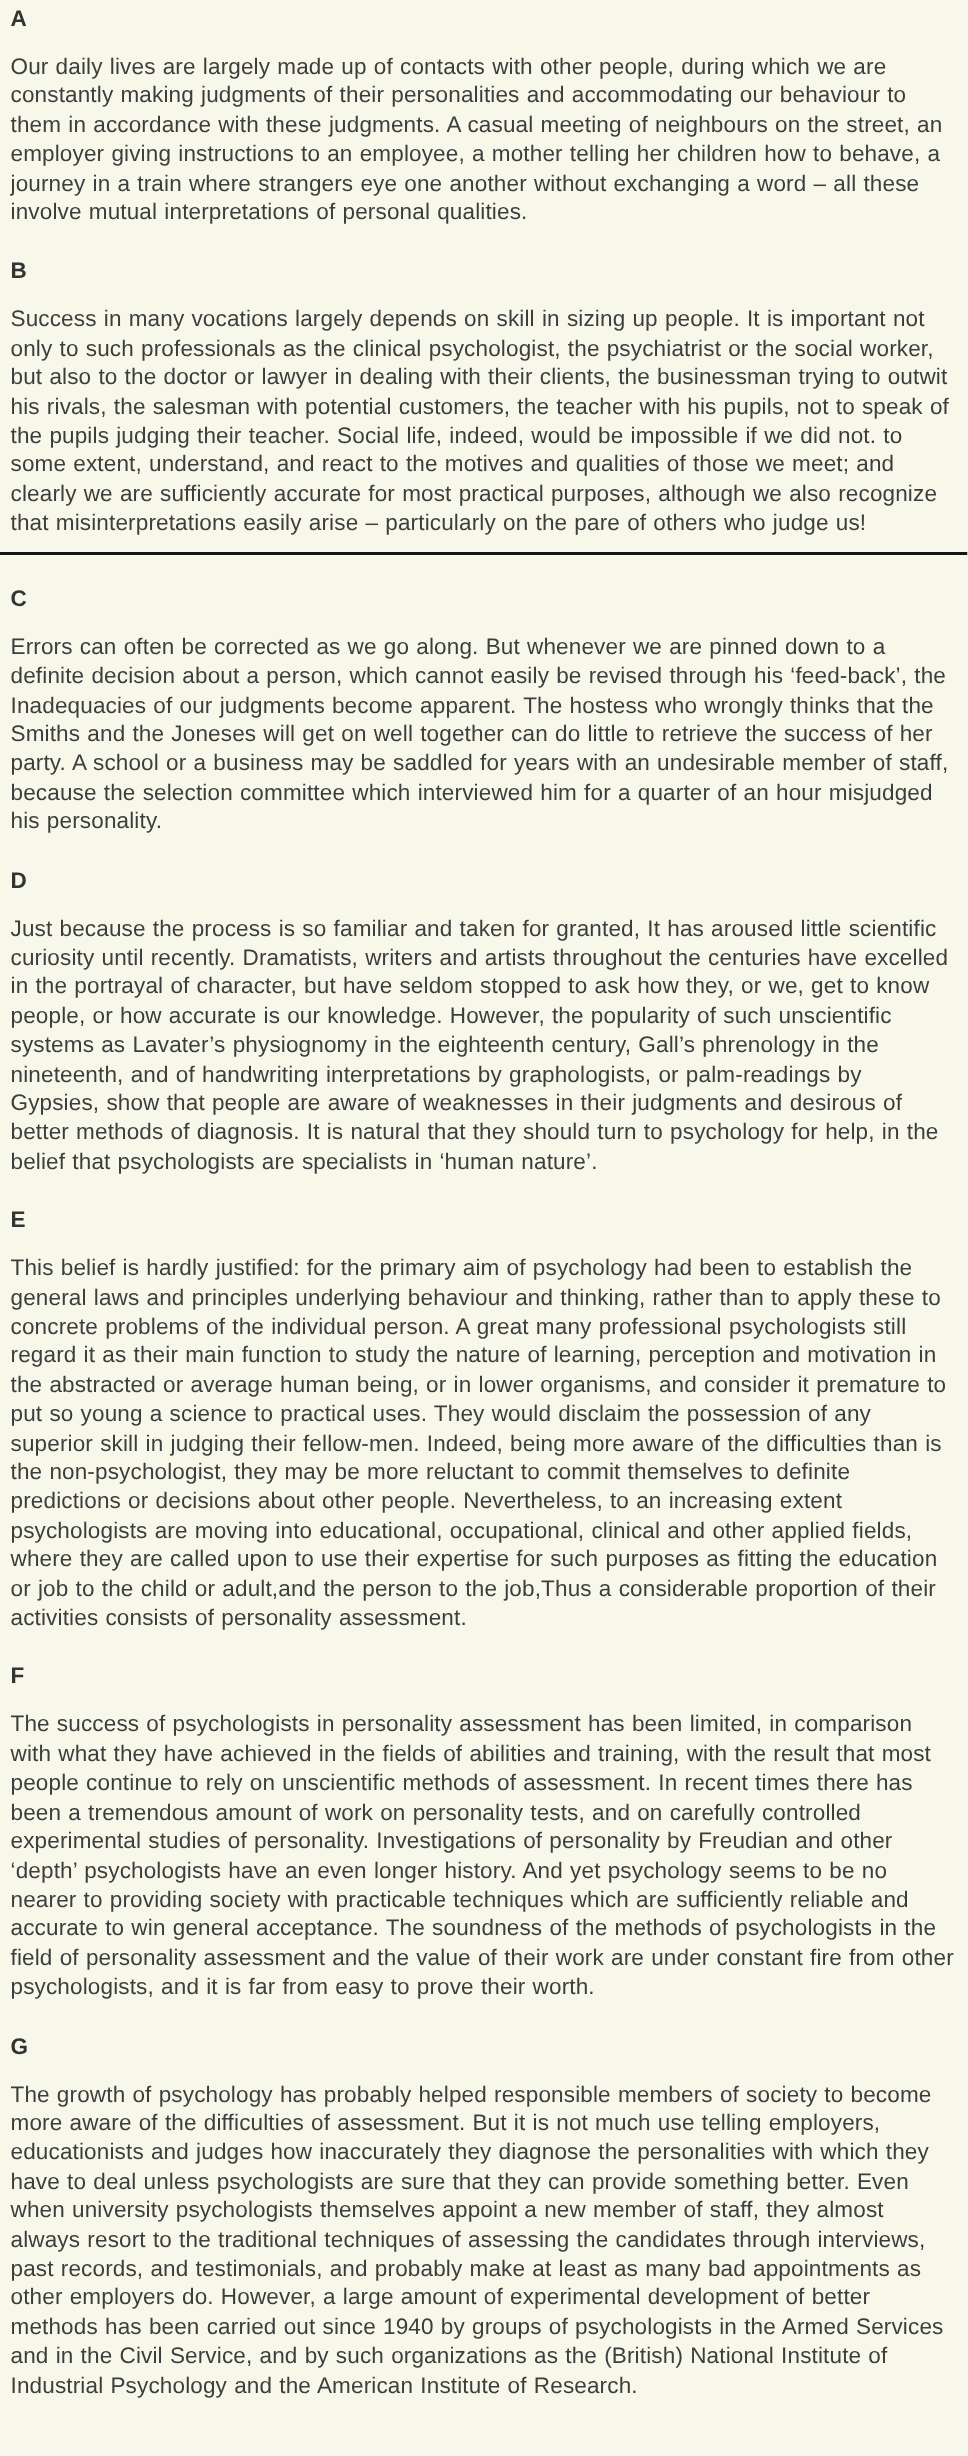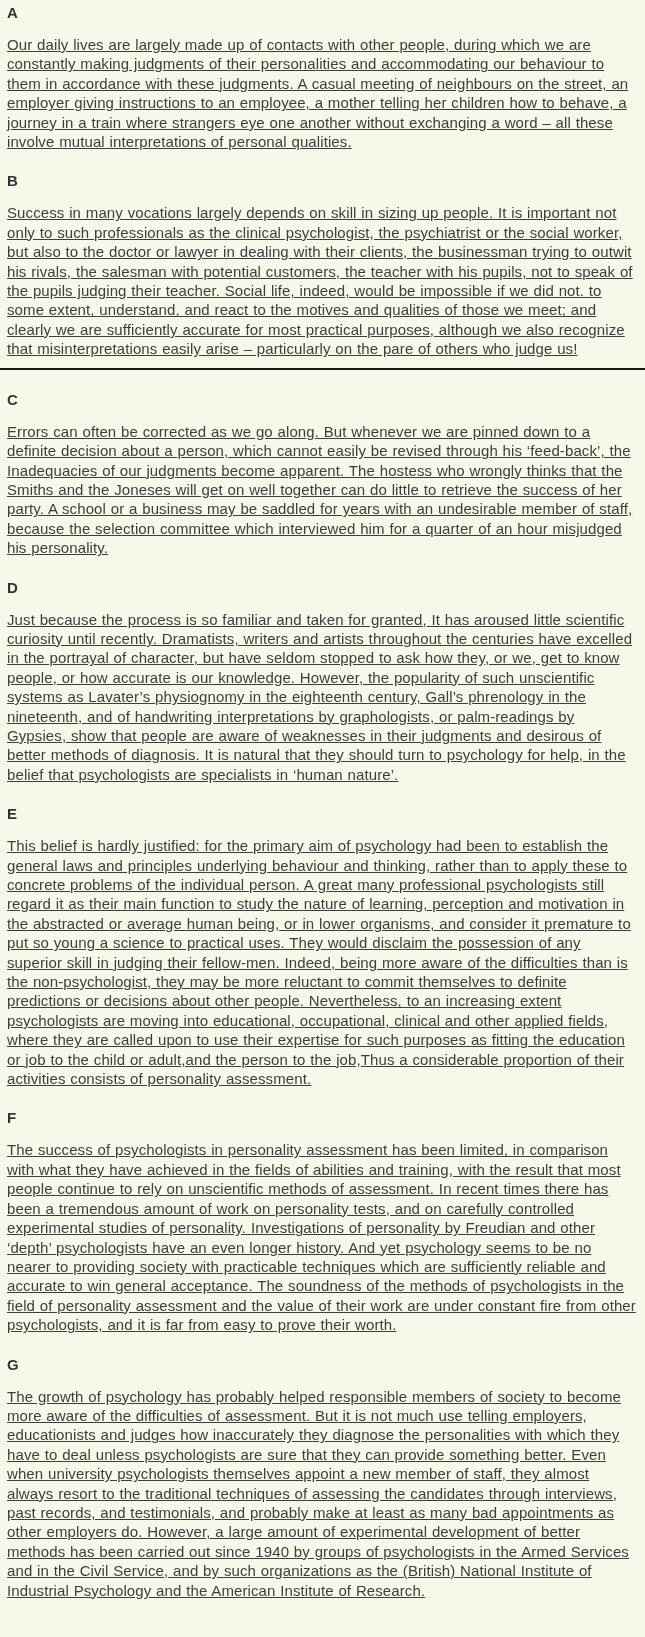--- a/index.html
+++ b/index.html
@@ -25,21 +25,20 @@
   }
   .section-label.first {
     padding-top: 0;
   }
   .section-text {
     font-size: 15px;
     line-height: 19.4px;
     margin: 13px 0 0 0;
     letter-spacing: 0.1px;
     word-spacing: 0.5px;
-    text-decoration: underline;
   }
   .divider {
     border: none;
     border-top: 2px solid #161616;
     margin: 9px -8px 0 -7px; 
     height: 0;
   }
 </style>
 </head>
 <body>

